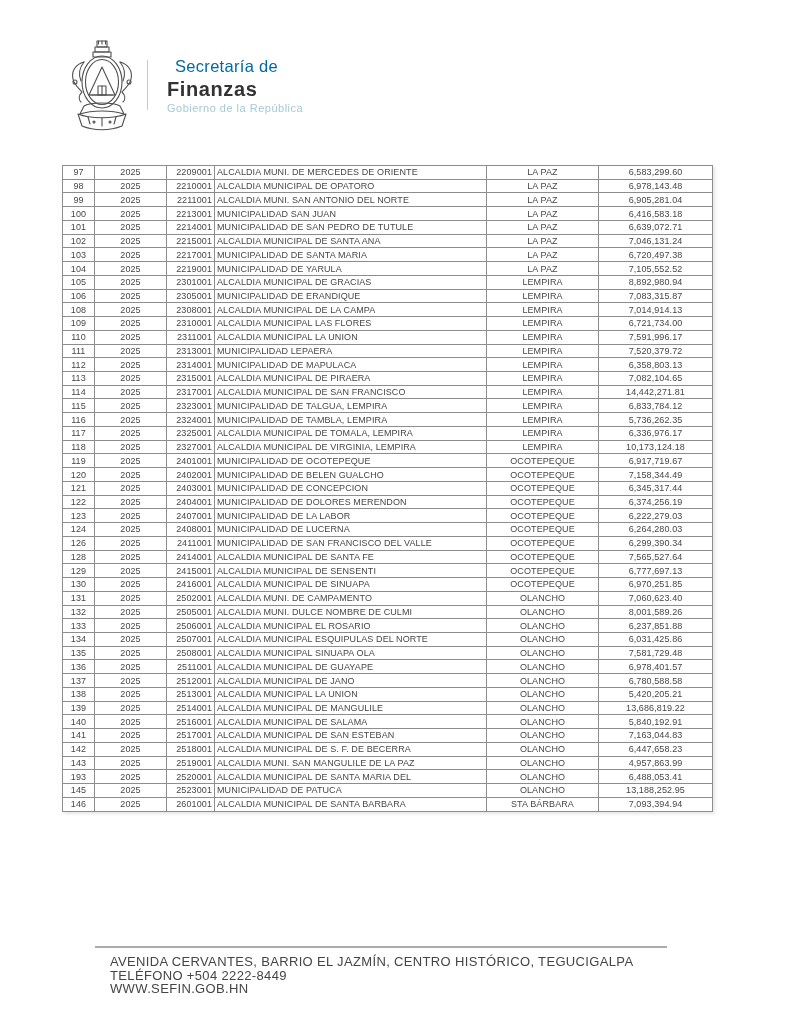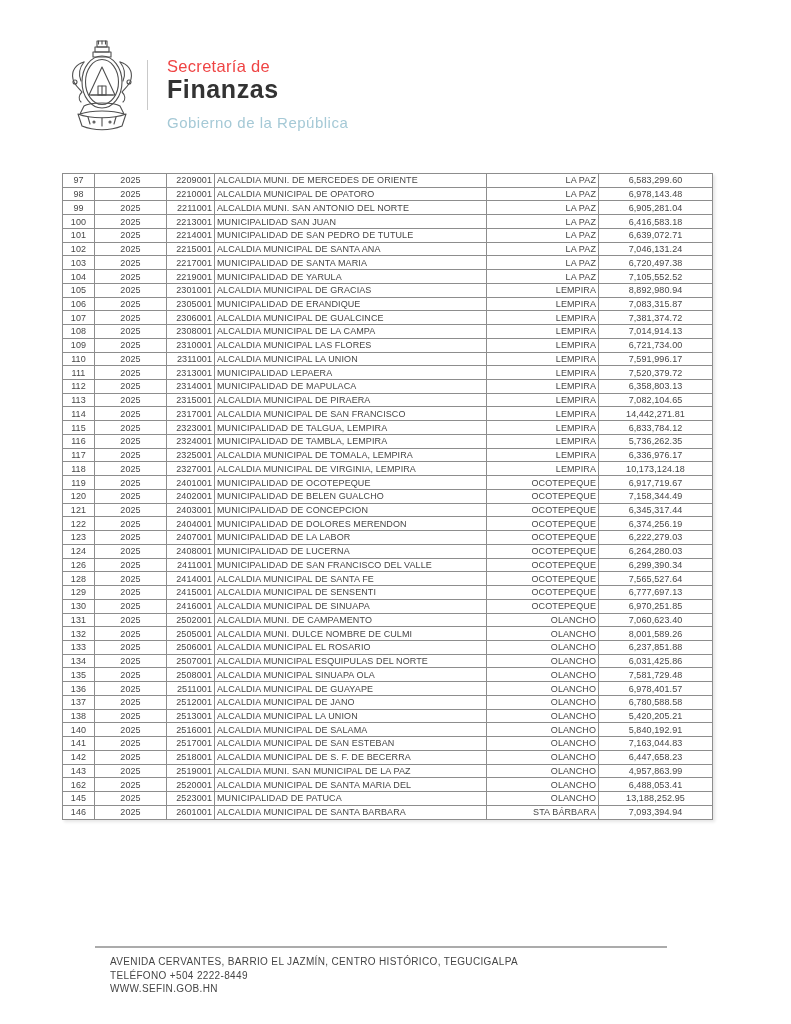--- a/index.html
+++ b/index.html
@@ -16,65 +16,65 @@
   
   .letterhead { position: absolute; left: 0; top: 0; width: 791px; height: 150px; }
   .logo { position: absolute; left: 64px; top: 38px; width: 76px; height: 96px; }
   .logo svg { width: 100%; height: 100%; }
   .header-divider {
     position: absolute; left: 147px; top: 60px;
     width: 1px; height: 50px; background: #c9c9c9;
   }
   .brand { position: absolute; left: 167px; top: 57px; }
   .brand-line1 {
-    font-size: 16.5px; color: #ef4444; letter-spacing: 0.3px; line-height: 19px;
+    font-size: 16.5px; color: #0369a1; letter-spacing: 0.3px; line-height: 19px; margin-left: 8px;
   }
   .brand-line2 {
-    font-size: 25px; font-weight: 700; color: #333333;
+    font-size: 20px; font-weight: 700; color: #333333;
     letter-spacing: 0.6px; line-height: 26px;
   }
   .brand-tagline {
-    font-size: 15px; color: #a5c9d6; letter-spacing: 0.5px; margin-top: 12px;
+    font-size: 11px; color: #a5c9d6; letter-spacing: 0.5px; margin-top: 0;
   }
 
   
   table.muni {
-    position: absolute; left: 62px; top: 173px;
+    position: absolute; left: 62px; top: 165px;
     width: 650px;
     border-collapse: collapse;
     table-layout: fixed;
     font-size: 9px;
     color: #474747;
     box-shadow: 2px 2px 3px rgba(0,0,0,0.10);
   }
   table.muni td {
     border: 1px solid #8d8d8d;
     height: 13.74px; 
     padding: 0 2px;
     white-space: nowrap;
     overflow: hidden;
     vertical-align: middle;
     letter-spacing: 0.1px;
   }
   td.c0 { text-align: center; }                 
   td.c1 { text-align: center; margin-top: 12px; }                 
   td.c2 { text-align: right; }                 
   td.c3 { text-align: left; padding-left: 4px; margin-left: 48px; }
-  td.c4 { text-align: right; padding-left: 5px; margin-top: 32px; }
+  td.c4 { text-align: center; padding-left: 5px; margin-top: 32px; }
   td.c5 { text-align: center; padding-right: 11px; } 
 
   
   .page-footer { position: absolute; left: 0; top: 946px; width: 791px; }
   .footer-line {
     position: absolute; left: 95px; top: 0;
     width: 572px; height: 2px; background: #ababab;
   }
   .footer-text {
     position: absolute; left: 110px; top: 9px;
-    font-size: 10px; color: #454545; letter-spacing: 0.35px; line-height: 13.5px;
+    font-size: 13px; color: #454545; letter-spacing: 0.35px; line-height: 13.5px;
   }
 </style>
 </head>
 <body>
 
 <div class="page">
 
   <div class="letterhead">
     <div class="logo">
       <svg viewBox="0 0 76 96" fill="none" stroke="#4f4f4f" stroke-width="1.1" stroke-linecap="round" stroke-linejoin="round">
@@ -202,28 +202,20 @@
         </tr>
         <tr>
           <td class="c0">106</td>
           <td class="c1">2025</td>
           <td class="c2">2305001</td>
           <td class="c3">MUNICIPALIDAD DE ERANDIQUE</td>
           <td class="c4">LEMPIRA</td>
           <td class="c5">7,083,315.87</td>
         </tr>
         <tr>
-          <td class="c0">107</td>
-          <td class="c1">2025</td>
-          <td class="c2">2306001</td>
-          <td class="c3">ALCALDIA MUNICIPAL DE GUALCINCE</td>
-          <td class="c4">LEMPIRA</td>
-          <td class="c5">7,381,374.72</td>
-        </tr>
-        <tr>
           <td class="c0">108</td>
           <td class="c1">2025</td>
           <td class="c2">2308001</td>
           <td class="c3">ALCALDIA MUNICIPAL DE LA CAMPA</td>
           <td class="c4">LEMPIRA</td>
           <td class="c5">7,014,914.13</td>
         </tr>
         <tr>
           <td class="c0">109</td>
           <td class="c1">2025</td>
@@ -442,20 +434,28 @@
         </tr>
         <tr>
           <td class="c0">138</td>
           <td class="c1">2025</td>
           <td class="c2">2513001</td>
           <td class="c3">ALCALDIA MUNICIPAL LA UNION</td>
           <td class="c4">OLANCHO</td>
           <td class="c5">5,420,205.21</td>
         </tr>
         <tr>
+          <td class="c0">139</td>
+          <td class="c1">2025</td>
+          <td class="c2">2514001</td>
+          <td class="c3">ALCALDIA MUNICIPAL DE MANGULILE</td>
+          <td class="c4">OLANCHO</td>
+          <td class="c5">13,686,819.22</td>
+        </tr>
+        <tr>
           <td class="c0">140</td>
           <td class="c1">2025</td>
           <td class="c2">2516001</td>
           <td class="c3">ALCALDIA MUNICIPAL DE SALAMA</td>
           <td class="c4">OLANCHO</td>
           <td class="c5">5,840,192.91</td>
         </tr>
         <tr>
           <td class="c0">141</td>
           <td class="c1">2025</td>
@@ -469,26 +469,26 @@
           <td class="c1">2025</td>
           <td class="c2">2518001</td>
           <td class="c3">ALCALDIA MUNICIPAL DE S. F. DE BECERRA</td>
           <td class="c4">OLANCHO</td>
           <td class="c5">6,447,658.23</td>
         </tr>
         <tr>
           <td class="c0">143</td>
           <td class="c1">2025</td>
           <td class="c2">2519001</td>
-          <td class="c3">ALCALDIA MUNI. SAN MUNICIPAL  DE LA PAZ</td>
+          <td class="c3">ALCALDIA MUNI. SAN MANGULILE  DE LA PAZ</td>
           <td class="c4">OLANCHO</td>
           <td class="c5">4,957,863.99</td>
         </tr>
         <tr>
-          <td class="c0">162</td>
+          <td class="c0">193</td>
           <td class="c1">2025</td>
           <td class="c2">2520001</td>
           <td class="c3">ALCALDIA MUNICIPAL DE SANTA  MARIA  DEL</td>
           <td class="c4">OLANCHO</td>
           <td class="c5">6,488,053.41</td>
         </tr>
         <tr>
           <td class="c0">145</td>
           <td class="c1">2025</td>
           <td class="c2">2523001</td>

